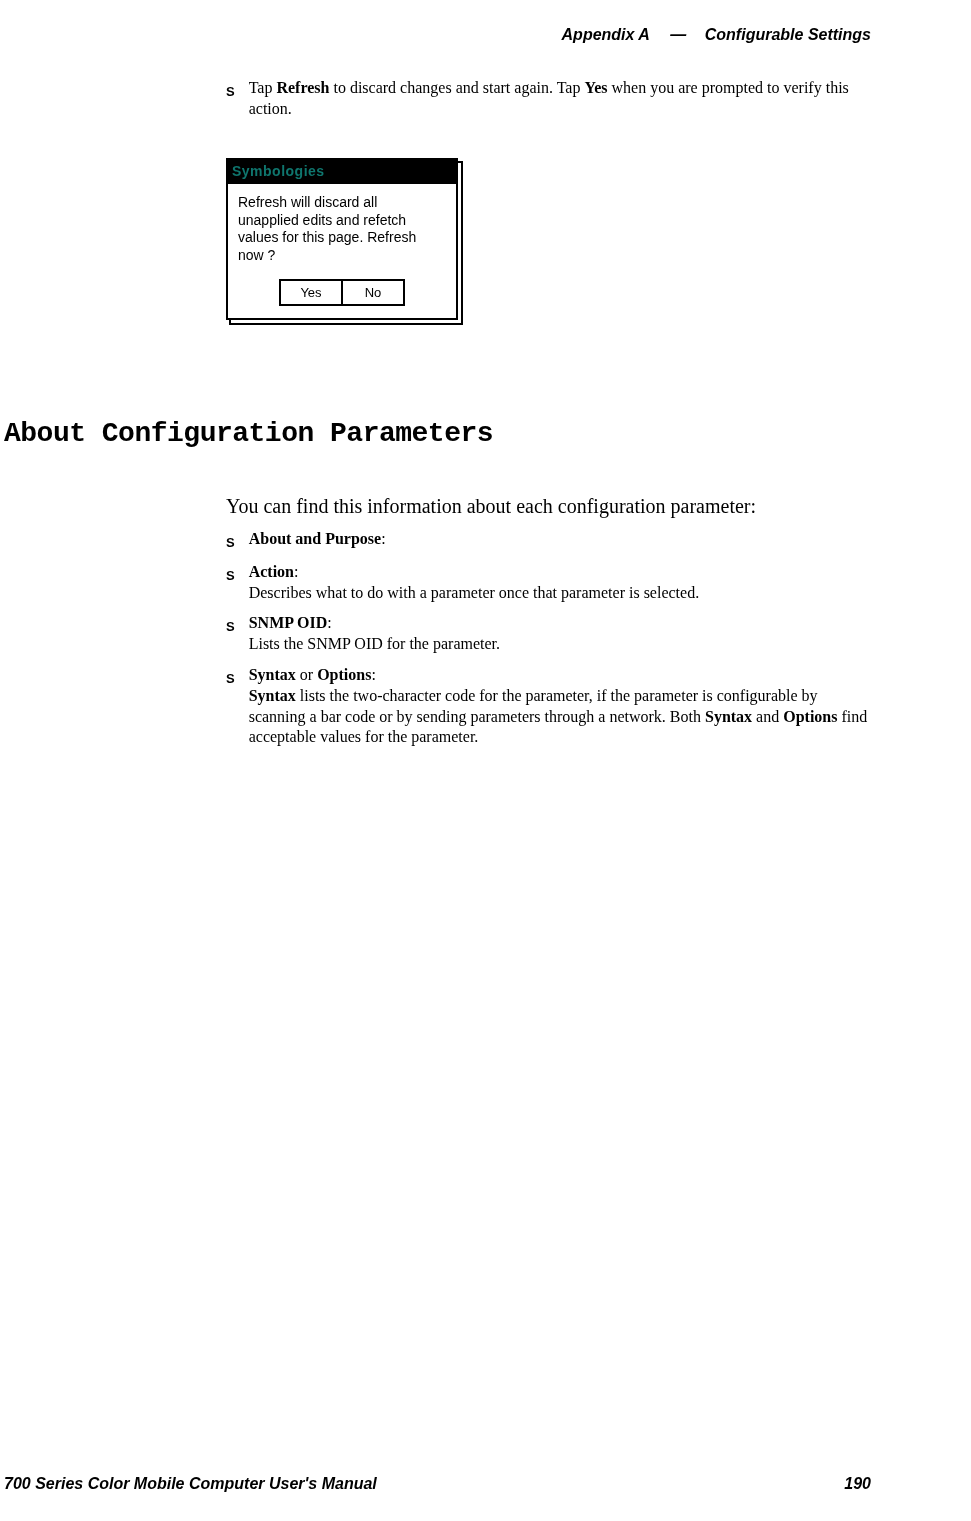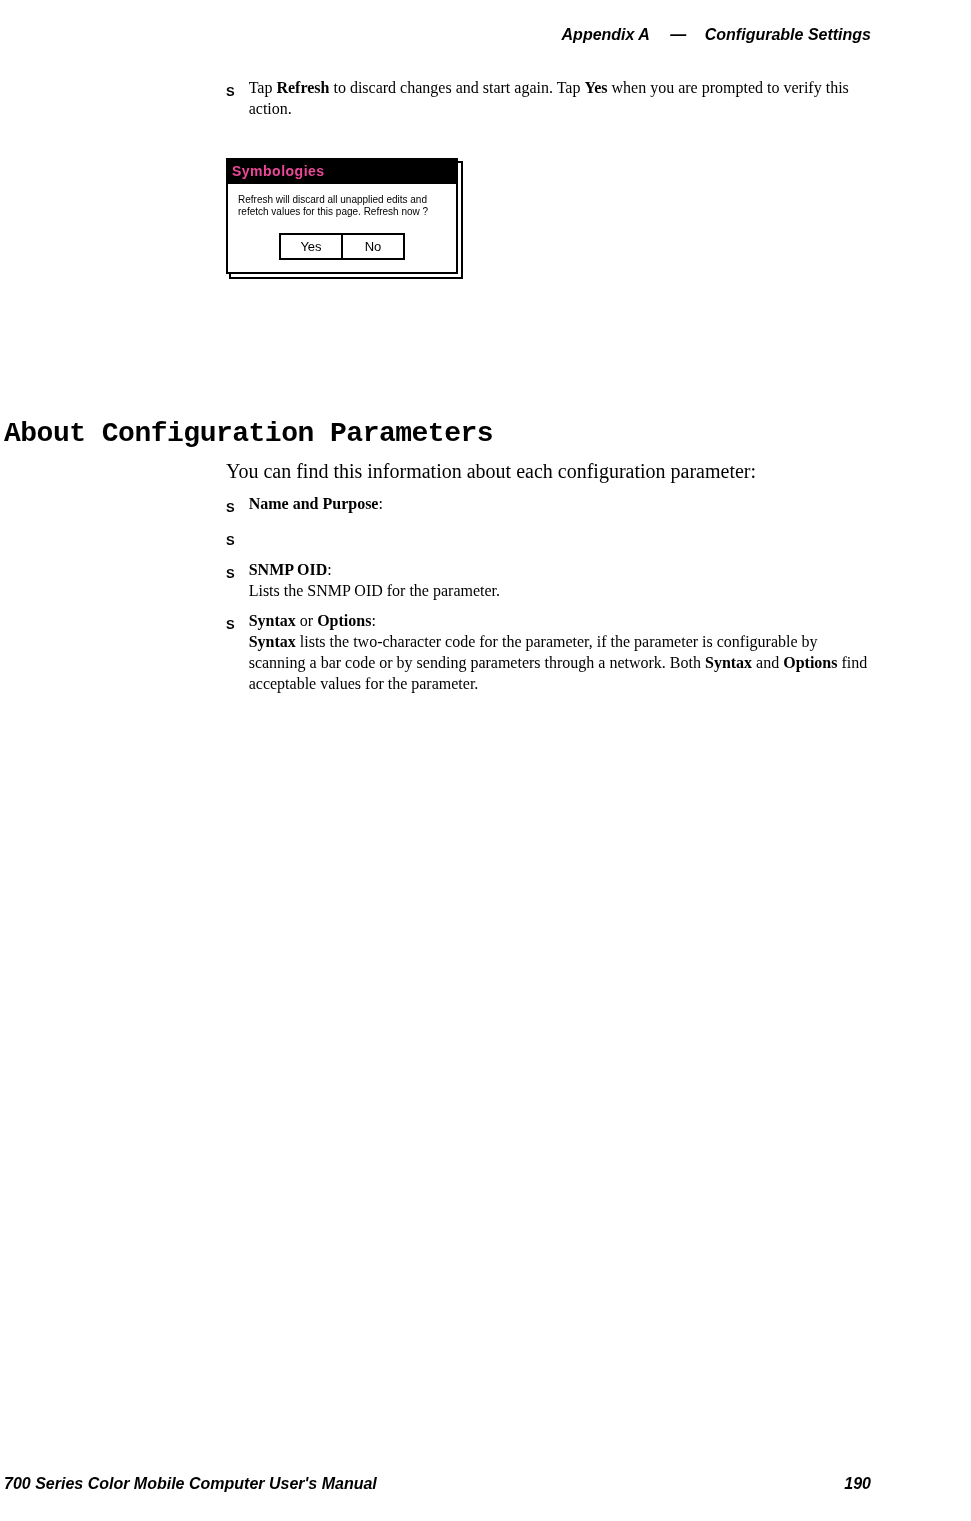--- a/index.html
+++ b/index.html
@@ -51,29 +51,29 @@
     }
     .dialog {
       width: 232px;
       border: 2px solid #000;
       background: #fff;
       box-shadow: 4px 4px 0 -1px #fff, 4px 4px 0 1px #000;
       font-family: Tahoma, Verdana, sans-serif;
     }
     .dialog-title {
       background: #000;
-      color: #ec4899;
+      color: #0f766e;
       font-weight: bold;
       font-size: 14px;
       padding: 3px 4px 5px 4px;
       letter-spacing: 0.5px;
     }
     .dialog-body {
       padding: 10px 21px 8px 10px;
-      font-size: 10px;
+      font-size: 14px;
       line-height: 1.28;
     }
     .dialog-buttons {
       display: flex;
       justify-content: center;
       gap: 0px;
       padding: 6px 0 12px 0;
     }
     .dlg-btn {
       border: 2px solid #000;
@@ -96,21 +96,21 @@
     }
     .section-body {
       position: absolute;
       top: 458px;
       left: 226px;
       width: 648px;
       font-family: "Adobe Garamond Pro", Garamond, Georgia, serif;
       font-size: 20px;
       line-height: 1.3;
     }
-    .intro-line { margin-bottom: 10px; }
+    .intro-line { margin-bottom: 10px; margin-top: 35px; }
     .param-list .bullet-row { margin-bottom: 10px; }
     .footer {
       position: absolute;
       bottom: 28px;
       left: 0;
       right: 0;
       padding: 0 100px 0 4px;
       display: flex;
       justify-content: space-between;
       font-family: Arial, Helvetica, sans-serif;
@@ -151,26 +151,30 @@
 <div class="section-heading">About Configuration Parameters</div>
 
 <div class="section-body">
   <div class="intro-line">You can find this information about each configuration parameter:</div>
 
   <div class="param-list">
 
     <div class="bullet-row">
       <div class="bullet-dot">S</div>
       <div class="bullet-text">
-        <span class="bold">Name and Purpose</span><span>:</span><br>
+        <span class="bold">About and Purpose</span><span>:</span><br>
       </div>
     </div>
 
     <div class="bullet-row">
       <div class="bullet-dot">S</div>
+      <div class="bullet-text">
+        <span class="bold">Action</span><span>:</span><br>
+        <span>Describes what to do with a parameter once that parameter is selected.</span>
+      </div>
     </div>
 
     <div class="bullet-row">
       <div class="bullet-dot">S</div>
       <div class="bullet-text">
         <span class="bold">SNMP OID</span><span>:</span><br>
         <span>Lists the SNMP OID for the parameter.</span>
       </div>
     </div>
 

